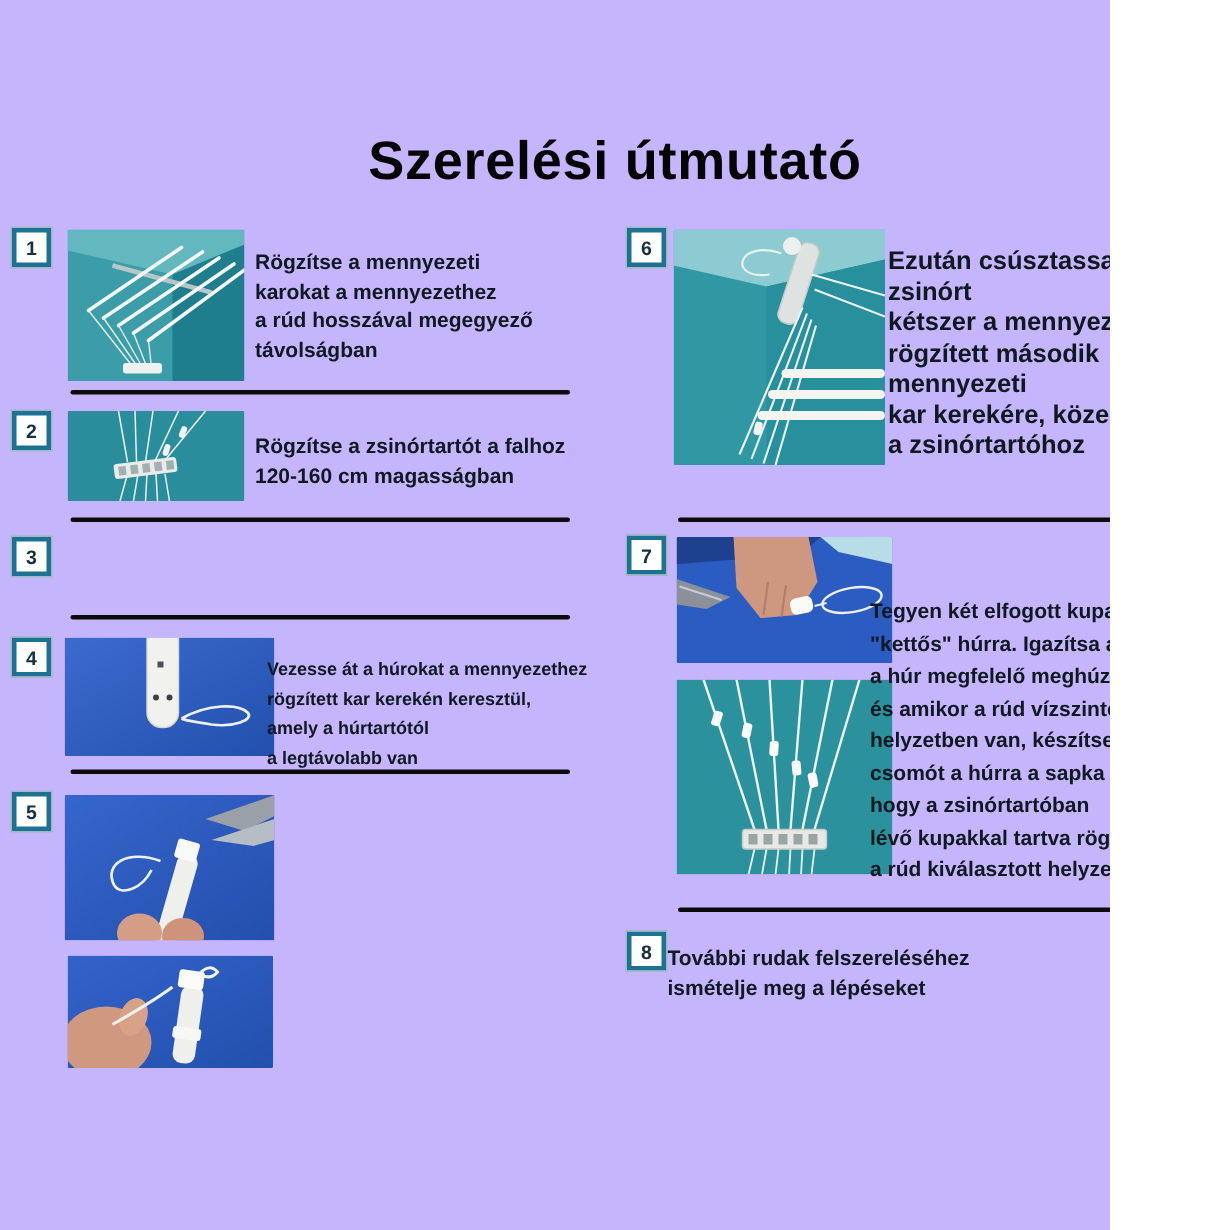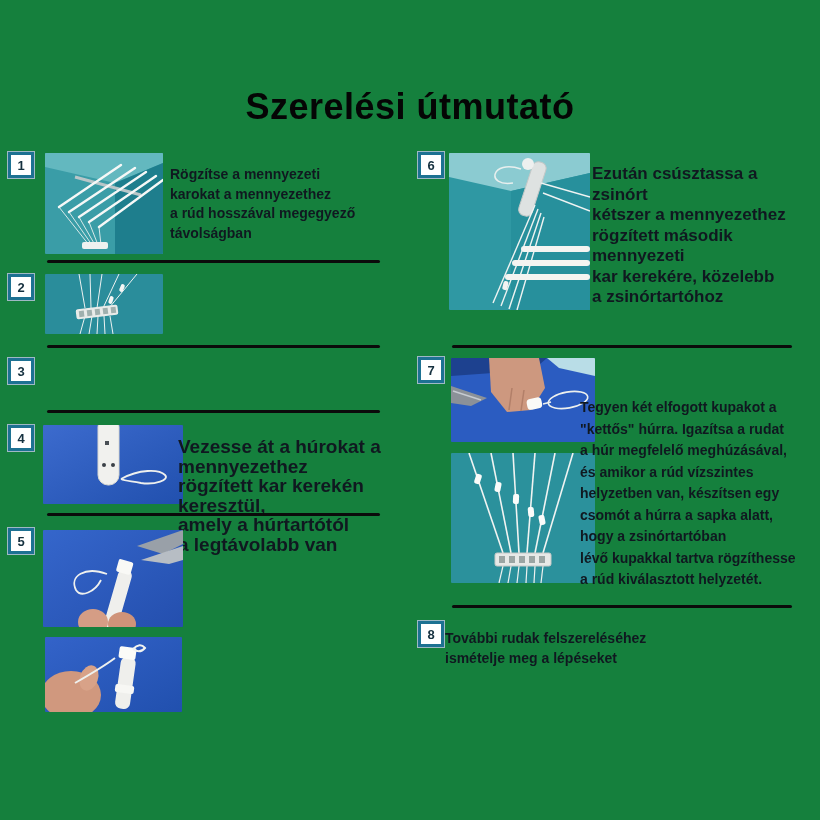--- a/index.html
+++ b/index.html
@@ -1,16 +1,16 @@
 <!DOCTYPE html>
 <html><head>
 <meta charset="utf-8">
 <style>
   html,body{margin:0;padding:0;background:#fff;}
-  #page{position:relative;width:820px;height:820px;background:#15803d;overflow:hidden;
+  #page{position:relative;width:740px;height:820px;background:#c4b5fd;overflow:hidden;
         font-family:"Liberation Sans",sans-serif;}
   .title{position:absolute;left:0;top:86px;width:820px;text-align:center;
          font-size:36px;font-weight:800;color:#050505;letter-spacing:0.5px;}
   .numbox{position:absolute;width:20px;height:20px;background:#fff;border:3px solid #1d7192;
           outline:1px solid #9fb9c4;display:flex;align-items:center;justify-content:center;
           font-size:13px;font-weight:700;color:#15303f;}
   .photo{position:absolute;border-radius:1px;overflow:hidden;}
   .photo svg{display:block;}
   .steptext{position:absolute;font-weight:700;color:#101820;text-align:left;
             white-space:pre-line;}
@@ -79,20 +79,22 @@
       <g transform="rotate(-7 52 38)">
         <rect x="31" y="33" width="42" height="10" rx="2" fill="#e8ebe9"></rect>
         <rect x="34" y="35" width="5" height="6" fill="#9fb0ae"></rect>
         <rect x="42" y="35" width="5" height="6" fill="#9fb0ae"></rect>
         <rect x="50" y="35" width="5" height="6" fill="#9fb0ae"></rect>
         <rect x="58" y="35" width="5" height="6" fill="#9fb0ae"></rect>
         <rect x="66" y="35" width="5" height="6" fill="#9fb0ae"></rect>
       </g>
     </svg>
   </div>
+  <div class="steptext t14" style="left:170px;top:288px;width:235px;">Rögzítse a zsinórtartót a falhoz
+120-160 cm magasságban</div>
   <div class="divider" style="left:47px;top:345px;width:333px;"></div>
 
   <div class="numbox" style="left:8px;top:358px;">
     <span>3</span>
   </div>
   <div class="divider" style="left:47px;top:410px;width:333px;"></div>
 
   <div class="numbox" style="left:8px;top:425px;">
     <span>4</span>
   </div>
@@ -105,21 +107,21 @@
         </linearGradient>
       </defs>
       <rect width="140" height="79" fill="url(#b4)"></rect>
       <rect x="55" y="-8" width="21" height="68" rx="10" fill="#f1f1ee" stroke="#d8d8d2" stroke-width="1"></rect>
       <rect x="62" y="16" width="4" height="4" fill="#4a4f55"></rect>
       <circle cx="61" cy="40" r="2" fill="#3c4147"></circle>
       <circle cx="70" cy="40" r="2" fill="#3c4147"></circle>
       <path d="M 78 54 C 96 44, 116 44, 122 50 C 127 55, 112 60, 98 58 C 88 56, 82 56, 78 54" fill="none" stroke="#eef0ee" stroke-width="1.8"></path>
     </svg>
   </div>
-  <div class="steptext t14" style="left:178px;top:437px;width:232px;font-size:19px;">Vezesse át a húrokat a mennyezethez
+  <div class="steptext t14" style="left:178px;top:437px;width:232px;font-size:12px;">Vezesse át a húrokat a mennyezethez
 rögzített kar kerekén keresztül,
 amely a húrtartótól
 a legtávolabb van</div>
   <div class="divider" style="left:47px;top:513px;width:333px;"></div>
 
   <div class="numbox" style="left:8px;top:528px;">
     <span>5</span>
   </div>
   <div class="photo" style="left:43px;top:530px;width:140px;height:97px;">
     <svg width="140" height="97" viewBox="0 0 140 97" xmlns="http://www.w3.org/2000/svg">

